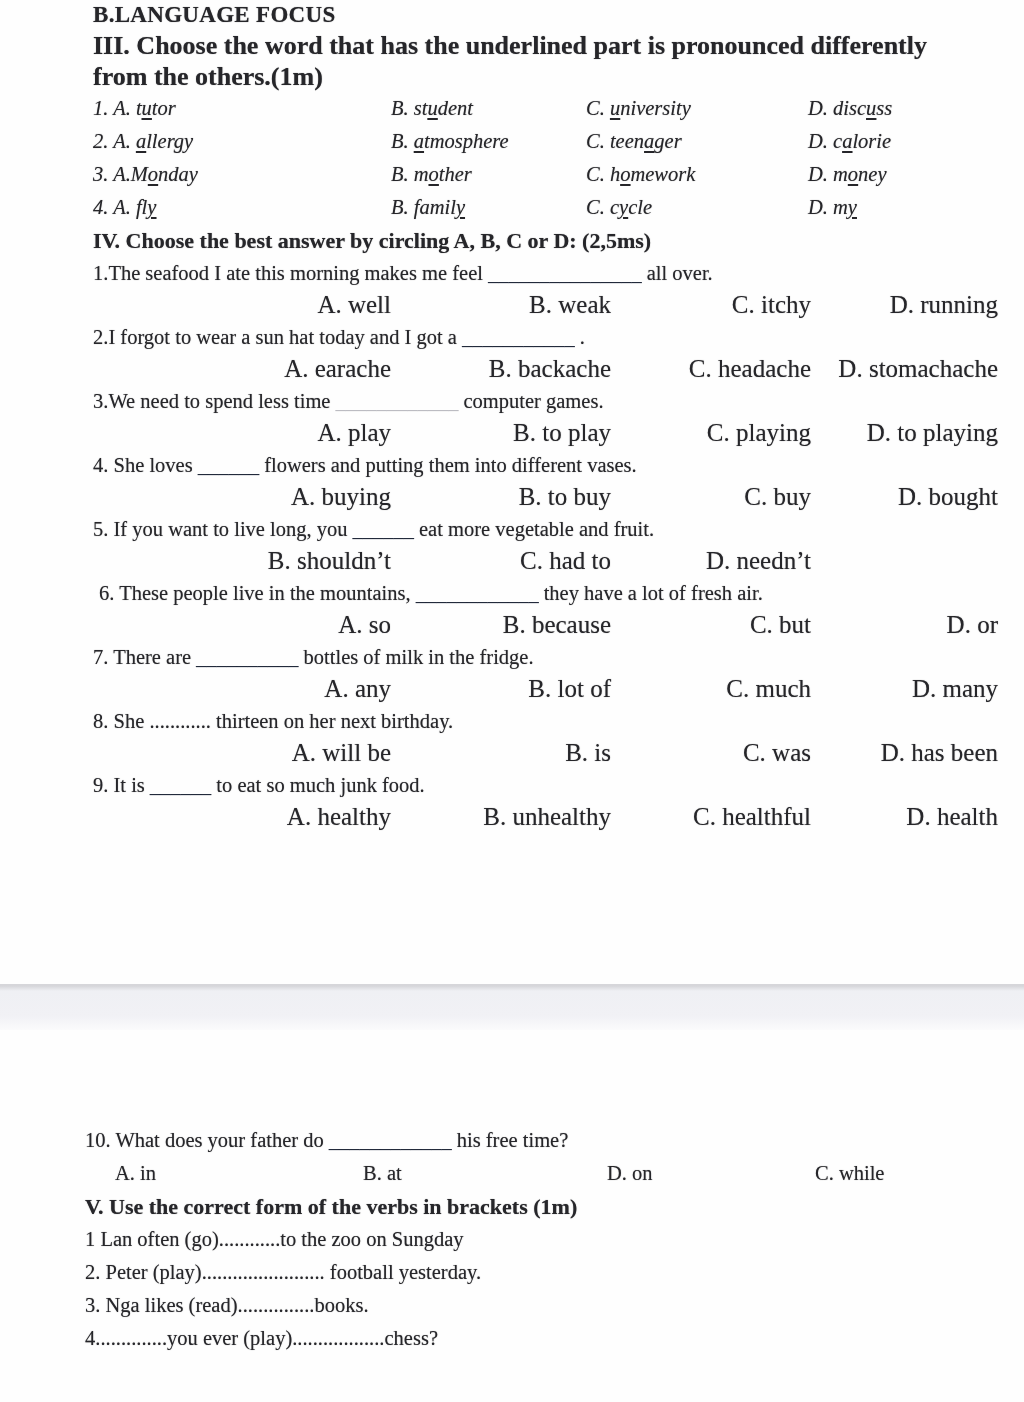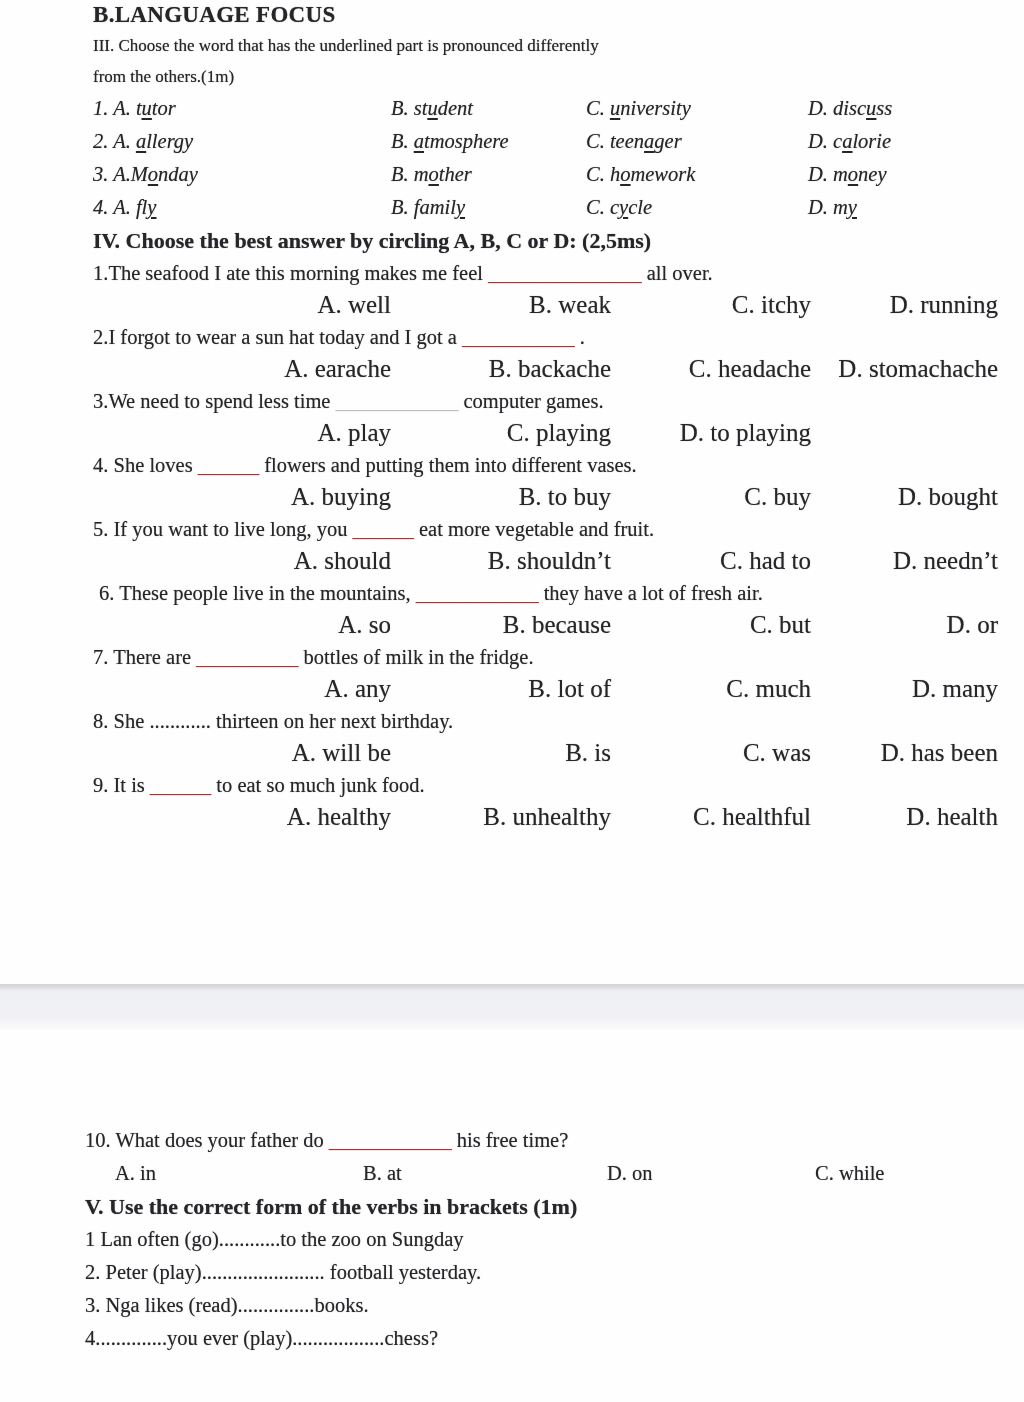--- a/index.html
+++ b/index.html
@@ -6,35 +6,35 @@
   body{
     width:1024px;height:1402px;position:relative;overflow:hidden;
     background:#fefefe;
     font-family:"Liberation Serif","DejaVu Serif",serif;
     color:#26262a;
   }
   .doc-top{position:absolute;top:0;left:85px;right:26px;margin-left:8px;}
   .doc-bottom{position:absolute;top:1124px;left:85px;right:26px;}
   .title{font-size:23px;font-weight:700;line-height:30px;letter-spacing:.3px;
          text-shadow:0 0 1px rgba(20,20,20,.6);}
-  .h3{font-size:17px;font-weight:400;line-height:31px;
+  .h3{font-size:26px;font-weight:700;line-height:31px;
       text-shadow:0 0 1px rgba(20,20,20,.55);}
   .h4{font-size:22px;font-weight:700;line-height:33px;
       text-shadow:0 0 1px rgba(20,20,20,.55);}
   .prow{display:grid;grid-template-columns:298px 195px 222px 1fr;
         font-size:20.5px;line-height:33px;text-shadow:0 0 1px rgba(40,40,40,.5);font-style:italic;}
   .ul{text-decoration:underline;text-decoration-thickness:2px;text-underline-offset:2.5px;}
   .qline{font-size:20.5px;line-height:32px;white-space:nowrap;
          text-shadow:0 0 1px rgba(40,40,40,.5);}
   .opts{display:grid;grid-template-columns:230px 220px 200px 1fr;margin-left:68px;
         font-size:25px;line-height:32px;text-shadow:0 0 1px rgba(40,40,40,.5);text-align:right;}
   .opts10{display:grid;grid-template-columns:232px 228px 192px 1fr;margin-left:30px;
         font-size:20.5px;line-height:33px;text-shadow:0 0 1px rgba(40,40,40,.5);gap:16px;}
   .bline{font-size:20.5px;line-height:33px;text-shadow:0 0 1px rgba(40,40,40,.5);}
-  .blank{color:#b91c1c;margin:0 5px;text-shadow:none;letter-spacing:0;}
+  .blank{color:#0f172a;margin:0 5px;text-shadow:none;letter-spacing:0;}
   .band{position:absolute;left:0;top:984px;width:1024px;height:46px;
         background:linear-gradient(to bottom,#d6d6da 0,#d6d6da 2px,#eff0f4 7px,#f1f1f5 32px,#fbfbfc 46px);}
 </style>
 </head>
 <body>
 
 <div class="doc-top">
   <div class="title">B.LANGUAGE FOCUS</div>
 
   <div class="h3">
@@ -81,35 +81,35 @@
   <div class="opts">
     <span>A. earache</span>
       <span>B. backache</span>
       <span>C. headache</span>
       <span>D. stomachache</span>
   </div>
 
   <div class="qline"><span>3.We need to spend less time</span><span class="blank" style="color:#b9b9bf">____________</span><span>computer games.</span></div>
   <div class="opts">
     <span>A. play</span>
+      <span>B. to play</span>
       <span>C. playing</span>
       <span>D. to playing</span>
   </div>
 
   <div class="qline"><span>4. She loves</span><span class="blank">______</span><span>flowers and putting them into different vases.</span></div>
   <div class="opts">
     <span>A. buying</span>
       <span>B. to buy</span>
       <span>C. buy</span>
       <span>D. bought</span>
   </div>
 
   <div class="qline"><span>5. If you want to live long, you</span><span class="blank">______</span><span>eat more vegetable and fruit.</span></div>
   <div class="opts">
-    <span>A. should</span>
       <span>B. shouldn’t</span>
       <span>C. had to</span>
       <span>D. needn’t</span>
   </div>
 
   <div class="qline" style="padding-left:6px"><span>6. These people live in the mountains,</span><span class="blank">____________</span><span>they have a lot of fresh air.</span></div>
   <div class="opts">
     <span>A. so</span>
       <span>B. because</span>
       <span>C. but</span>

